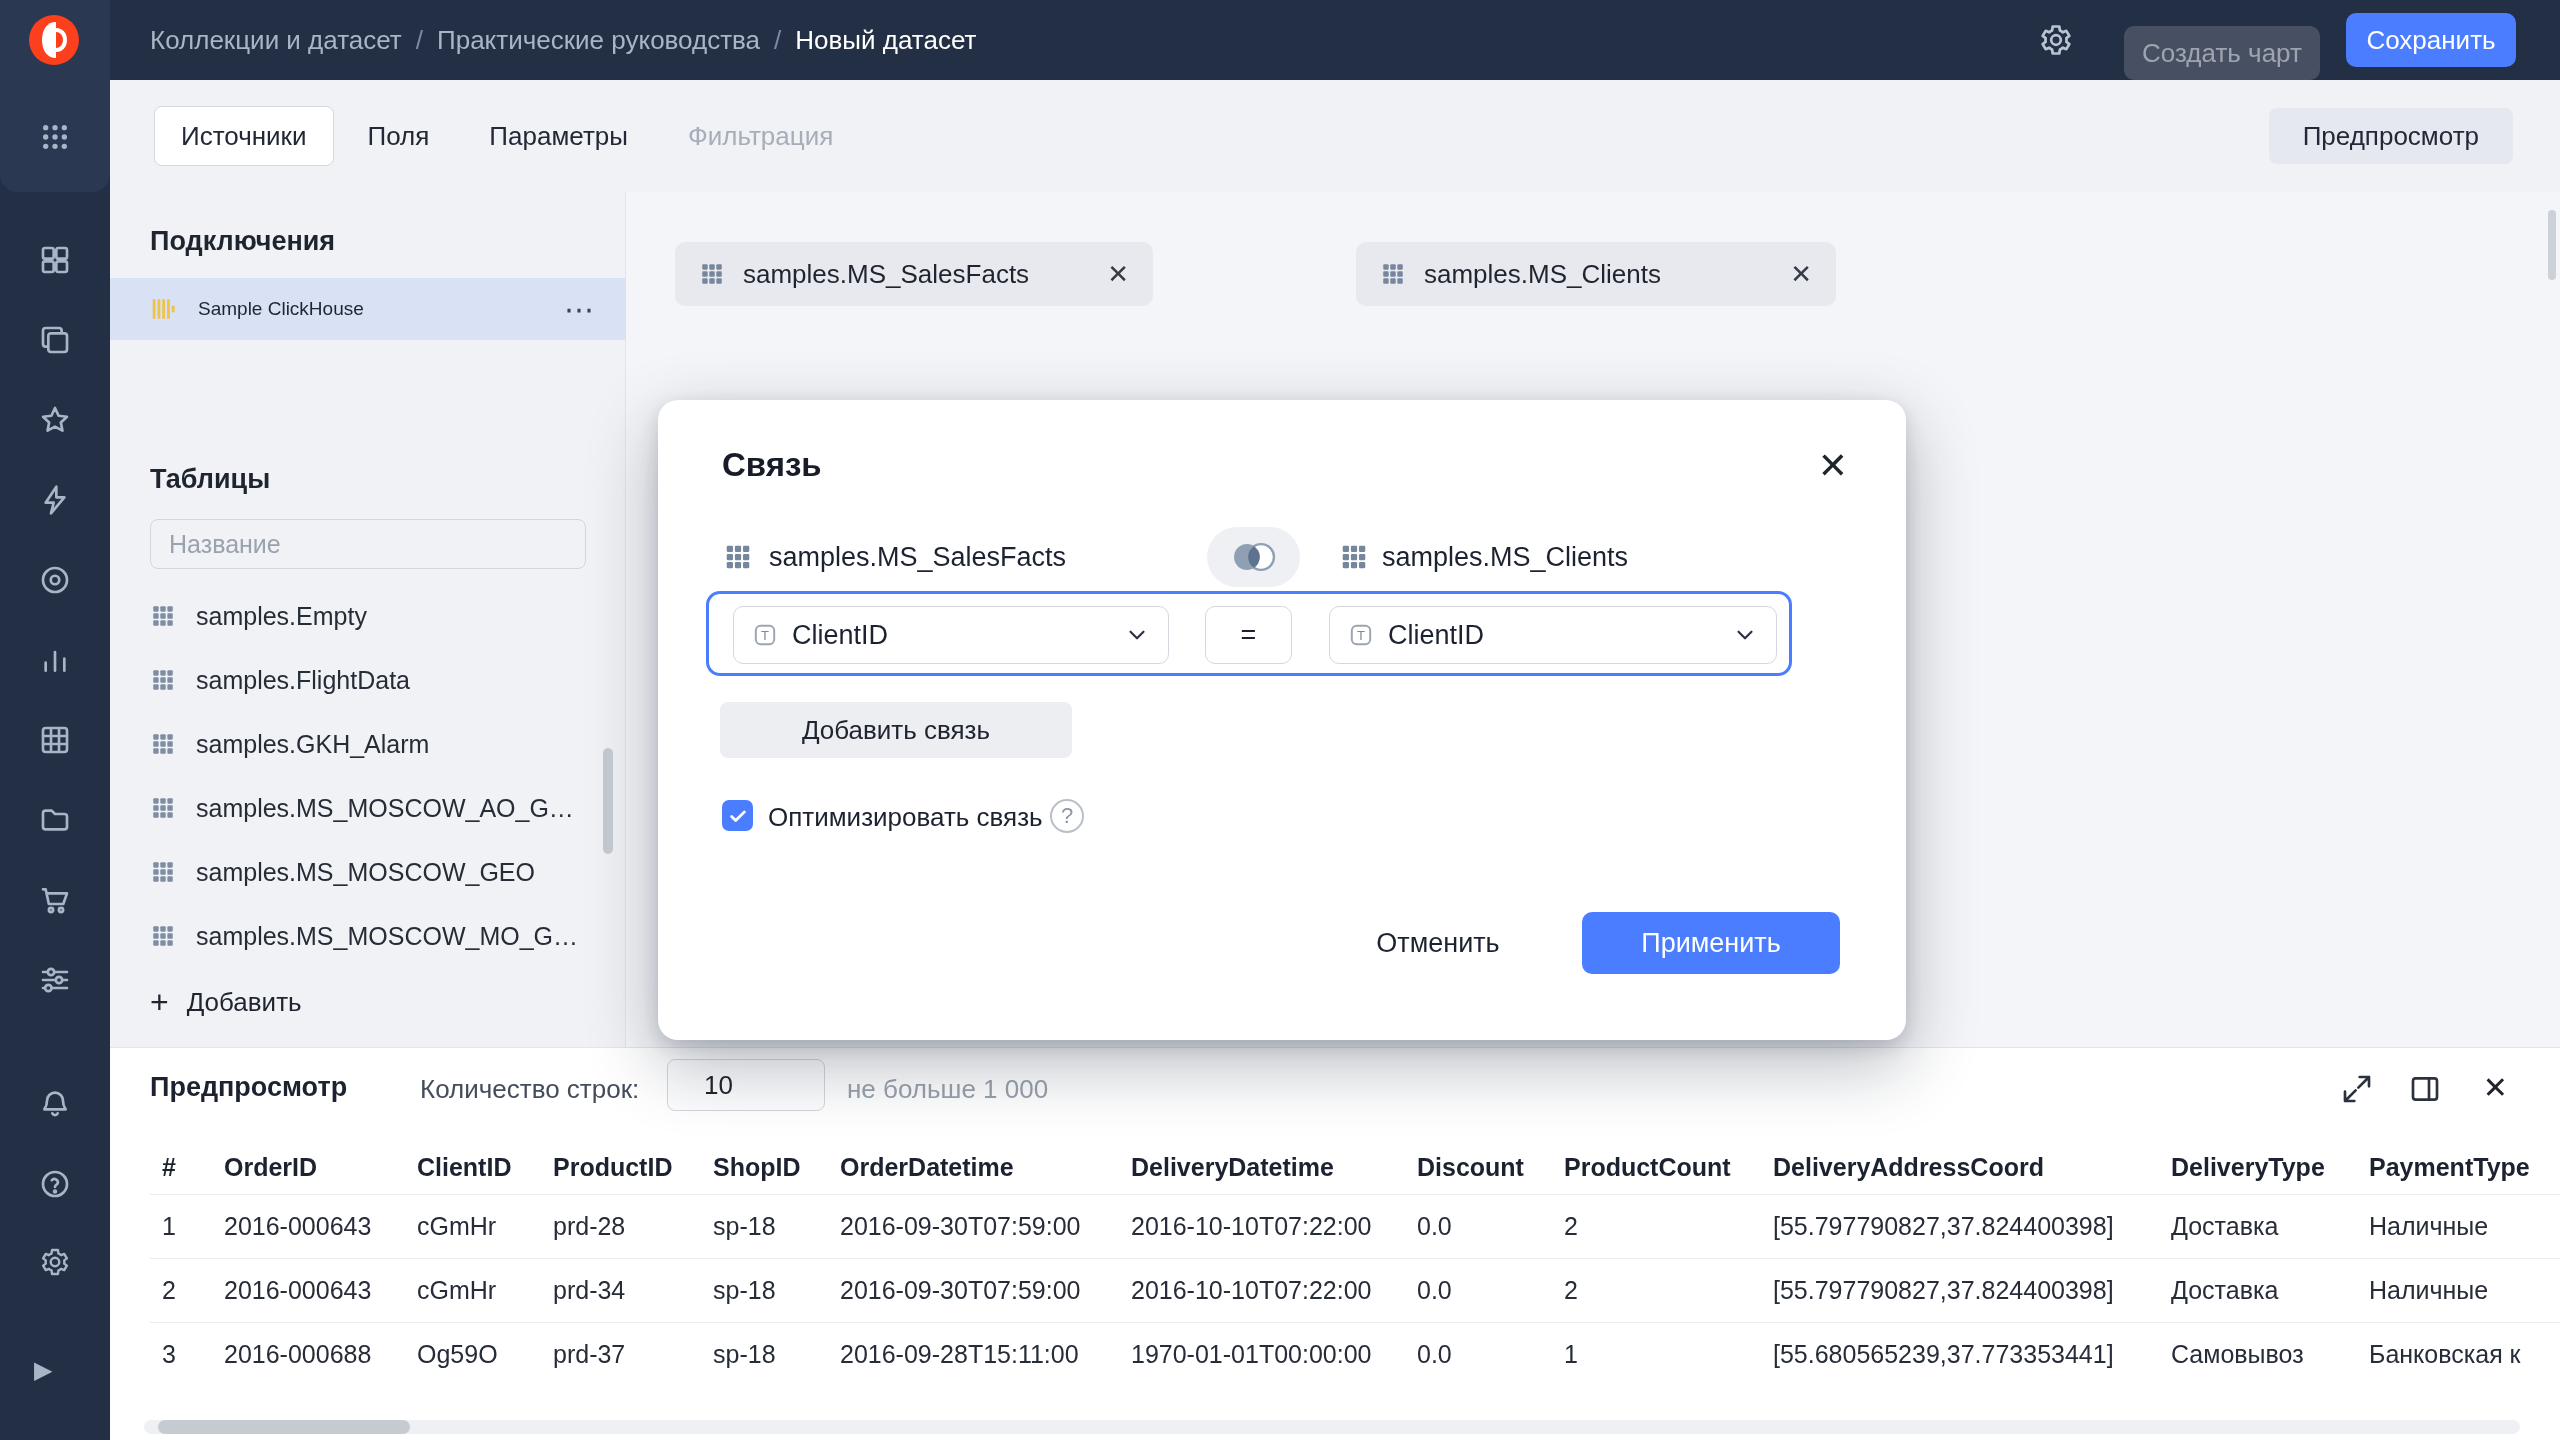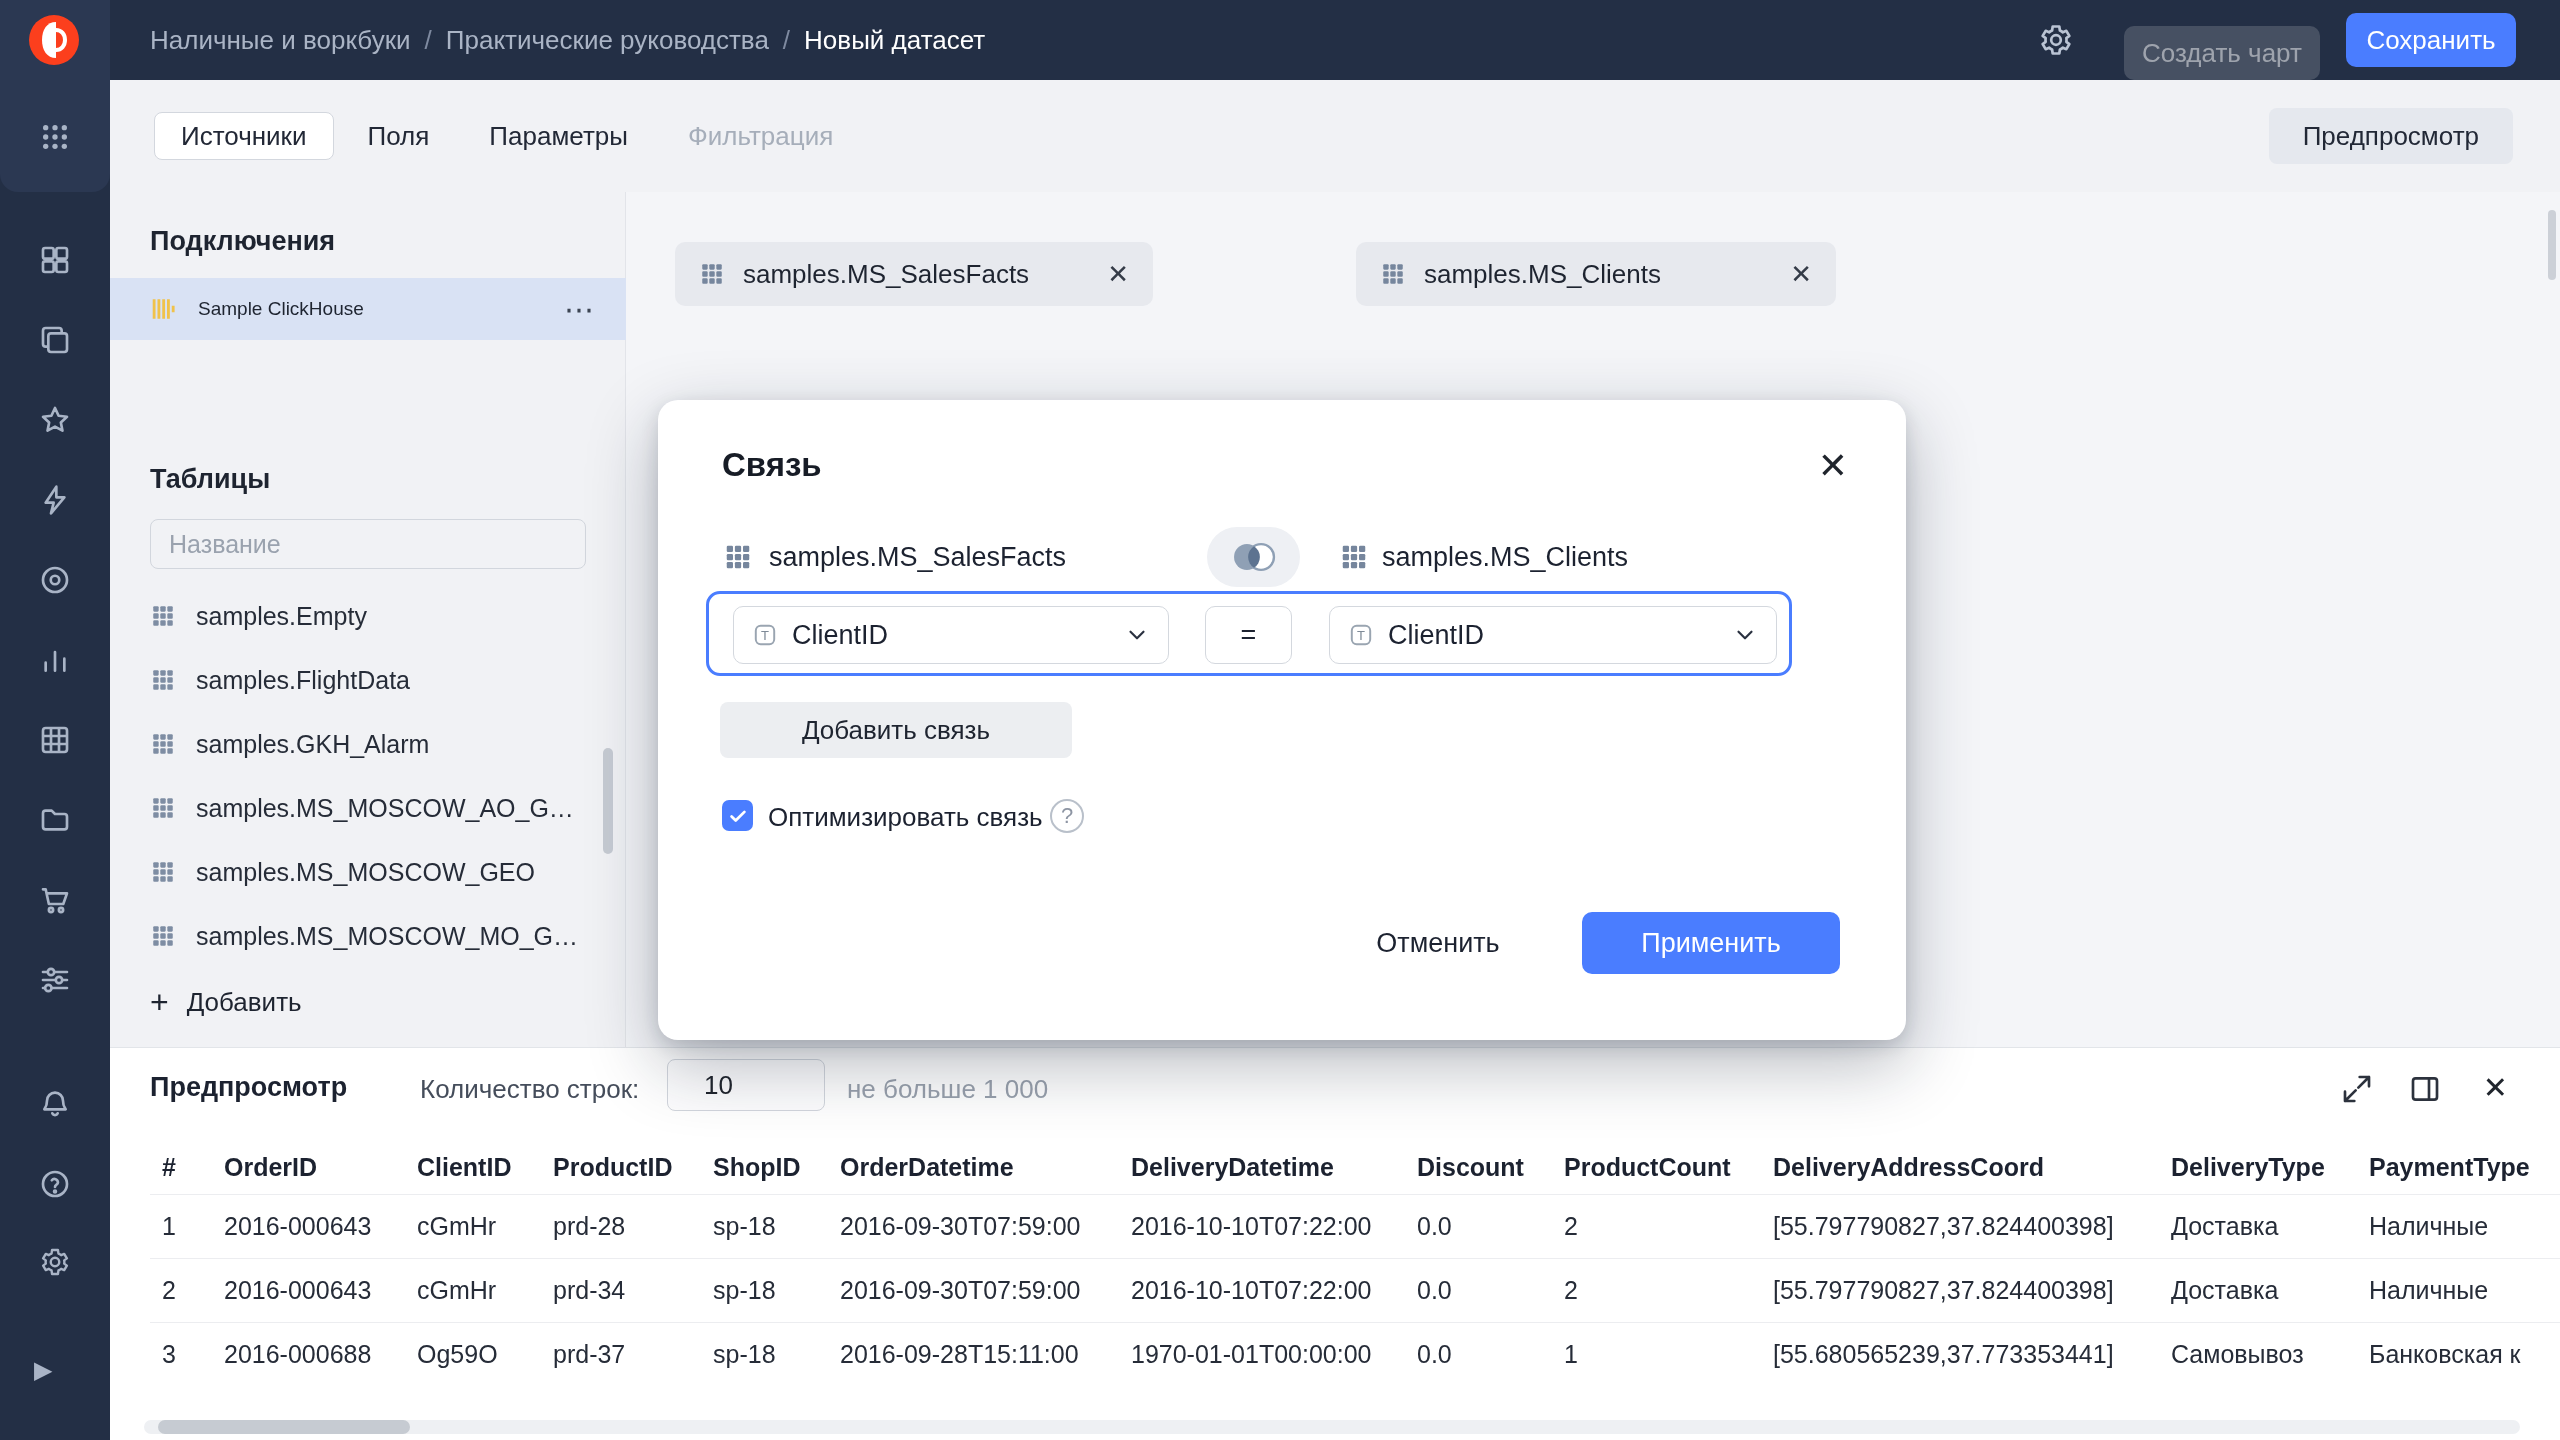--- a/index.html
+++ b/index.html
@@ -24,21 +24,21 @@
   .rail{position:absolute;left:0;top:0;width:110px;height:1440px;background:#232f45;z-index:50;}
   .rail-top{position:absolute;left:0;top:0;width:110px;height:192px;background:#2b3852;border-radius:0 0 18px 18px;}
   .logo{position:absolute;left:27px;top:13px;width:54px;height:54px;}
   .rail-ic{position:absolute;left:39px;width:32px;height:32px;color:#a9b4c6;}
   .rail-ic svg{width:100%;height:100%;}
   .rail-play{position:absolute;left:34px;top:1356px;font-size:24px;color:#a9b4c6;line-height:28px;}
 
   
   .tabbar{position:absolute;left:110px;top:80px;width:2450px;height:112px;background:#f1f2f5;z-index:10;}
   .tabs{position:absolute;left:44px;top:28px;display:flex;align-items:center;gap:8px;height:56px;}
-  .tab{height:48px;display:flex;align-items:center;padding:16px 26px;font-size:26px;color:#222836;border-radius:8px;}
+  .tab{height:60px;display:flex;align-items:center;padding:16px 26px;font-size:26px;color:#222836;border-radius:8px;}
   .tab.active{background:#ffffff;border:1px solid #d3d7de;}
   .tab.disabled{color:#a6aeba;}
   .btn-preview{position:absolute;right:47px;top:28px;height:56px;padding:0 34px;background:#e5e8ee;
                border-radius:8px;font-size:26px;display:flex;align-items:center;color:#222836;}
 
   
   .panel{position:absolute;left:110px;top:192px;width:516px;height:855px;background:#f1f2f5;
          border-right:1px solid #e2e4e9;z-index:10;}
   .panel h3{position:absolute;left:40px;margin:0;font-size:27px;font-weight:bold;color:#1e2430;}
   .t-conn{top:34px;}
@@ -143,21 +143,21 @@
   .hscroll-track{position:absolute;left:34px;right:40px;bottom:6px;height:14px;border-radius:7px;background:#eef0f3;}
   .hscroll-thumb{position:absolute;left:14px;top:0;width:252px;height:14px;border-radius:7px;background:#c6cbd2;}
 </style>
 </head>
 <body>
 
 <div class="screen">
 
   <div class="hdr">
     <div class="crumbs">
-      <span class="crumb">Наличные и воркбуки</span>
+      <span class="crumb">Коллекции и датасет</span>
       <span class="crumb-sep">/</span>
       <span class="crumb">Практические руководства</span>
       <span class="crumb-sep">/</span>
       <span class="crumb current">Новый датасет</span>
     </div>
     <span class="hdr-gear">
       <svg viewBox="0 0 24 24" fill="none" stroke="currentColor" stroke-width="1.8" stroke-linecap="round" stroke-linejoin="round">
           <circle cx="12" cy="12" r="3.2"></circle>
           <path d="M19 12c0-.4 0-.8-.1-1.2l2-1.5-2-3.4-2.3 1a7 7 0 0 0-2-1.2L14.2 3h-4.4l-.4 2.7a7 7 0 0 0-2 1.2l-2.3-1-2 3.4 2 1.5a7 7 0 0 0 0 2.4l-2 1.5 2 3.4 2.3-1a7 7 0 0 0 2 1.2l.4 2.7h4.4l.4-2.7a7 7 0 0 0 2-1.2l2.3 1 2-3.4-2-1.5c.1-.4.1-.8.1-1.2z"></path>
         </svg>

